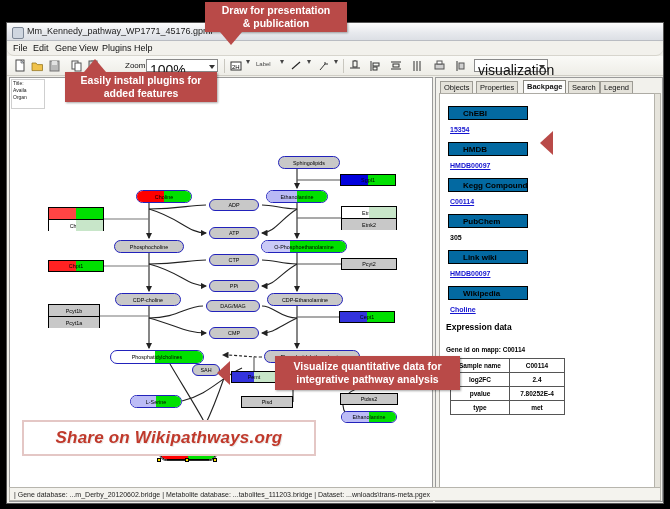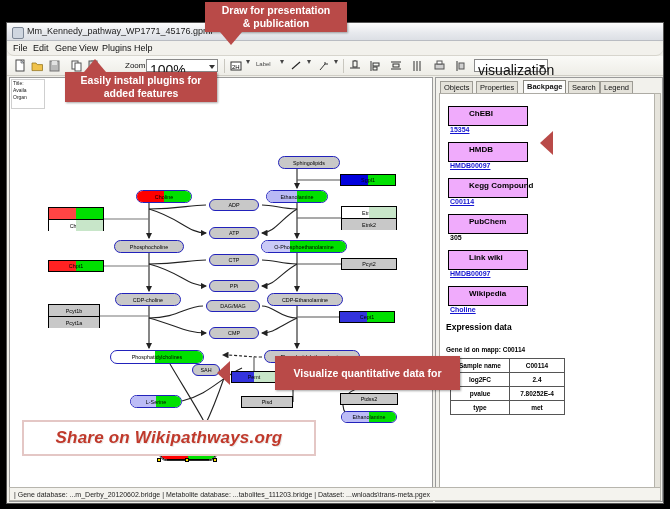--- a/index.html
+++ b/index.html
@@ -70,22 +70,22 @@
   
   .rpanel{position:absolute;left:428px;top:54px;width:228px;height:425px;
           background:#f2f1ec;border:1px solid #9a9a9a;box-sizing:border-box;}
   .tabbar{position:absolute;left:4px;top:2px;height:13px;}
   .tab{position:absolute;top:1px;height:12px;background:#e4e2da;border:1px solid #9d9b94;
        border-bottom:none;box-sizing:border-box;font-size:7.5px;color:#111;
        padding:1px 3px 0 3px;white-space:nowrap;}
   .tab.active{top:0;height:13px;background:#fdfdfd;border-color:#8a8880;font-weight:bold;}
   .rbody{position:absolute;left:3px;top:15px;width:220px;height:406px;background:#fff;
          border:1px solid #adaba4;box-sizing:border-box;overflow:hidden;}
-  .dbhead{position:absolute;background:#f0abfc;border:1px solid #000;box-sizing:border-box;
-          font-size:8px;font-weight:bold;color:#000;padding:2px 0 0 20px;height:20px;
+  .dbhead{position:absolute;background:#0369a1;border:1px solid #000;box-sizing:border-box;
+          font-size:8px;font-weight:bold;color:#000;padding:2px 0 0 14px;height:14px;
           white-space:nowrap;}
   .dblink{position:absolute;font-size:7px;color:#1414d0;text-decoration:underline;
           font-weight:bold;white-space:nowrap;}
   .dbplain{position:absolute;font-size:7px;color:#000;font-weight:bold;white-space:nowrap;}
   .exphead{position:absolute;font-size:8.5px;font-weight:bold;color:#000;white-space:nowrap;}
   .geneid{position:absolute;font-size:6.5px;font-weight:bold;color:#000;white-space:nowrap;}
   table.exp{position:absolute;border-collapse:collapse;font-size:6.5px;color:#000;}
   table.exp td{border:1px solid #555;padding:2px 3px;text-align:center;height:9px;
                font-weight:bold;}
   table.exp td.k{width:52px;}
@@ -553,20 +553,21 @@
       <div>added features</div>
     </div>
   </div>
   <div class="arrow-u" style="left:84px;top:59px"></div>
 
   <div class="arrow-l" style="left:540px;top:131px"></div>
 
   <div class="callout" style="left:230px;top:356px;width:185px;height:34px;font-size:10.5px">
     <div class="co-txt">
       <div>Visualize quantitative data  for</div>
+      <div>integrative pathway analysis</div>
     </div>
   </div>
   <div class="arrow-l" style="left:217px;top:361px"></div>
 
   <div class="banner" style="left:22px;top:420px;width:290px;height:32px">
     <span>Share on Wikipathways.org</span>
   </div>
 
 </div>
 

